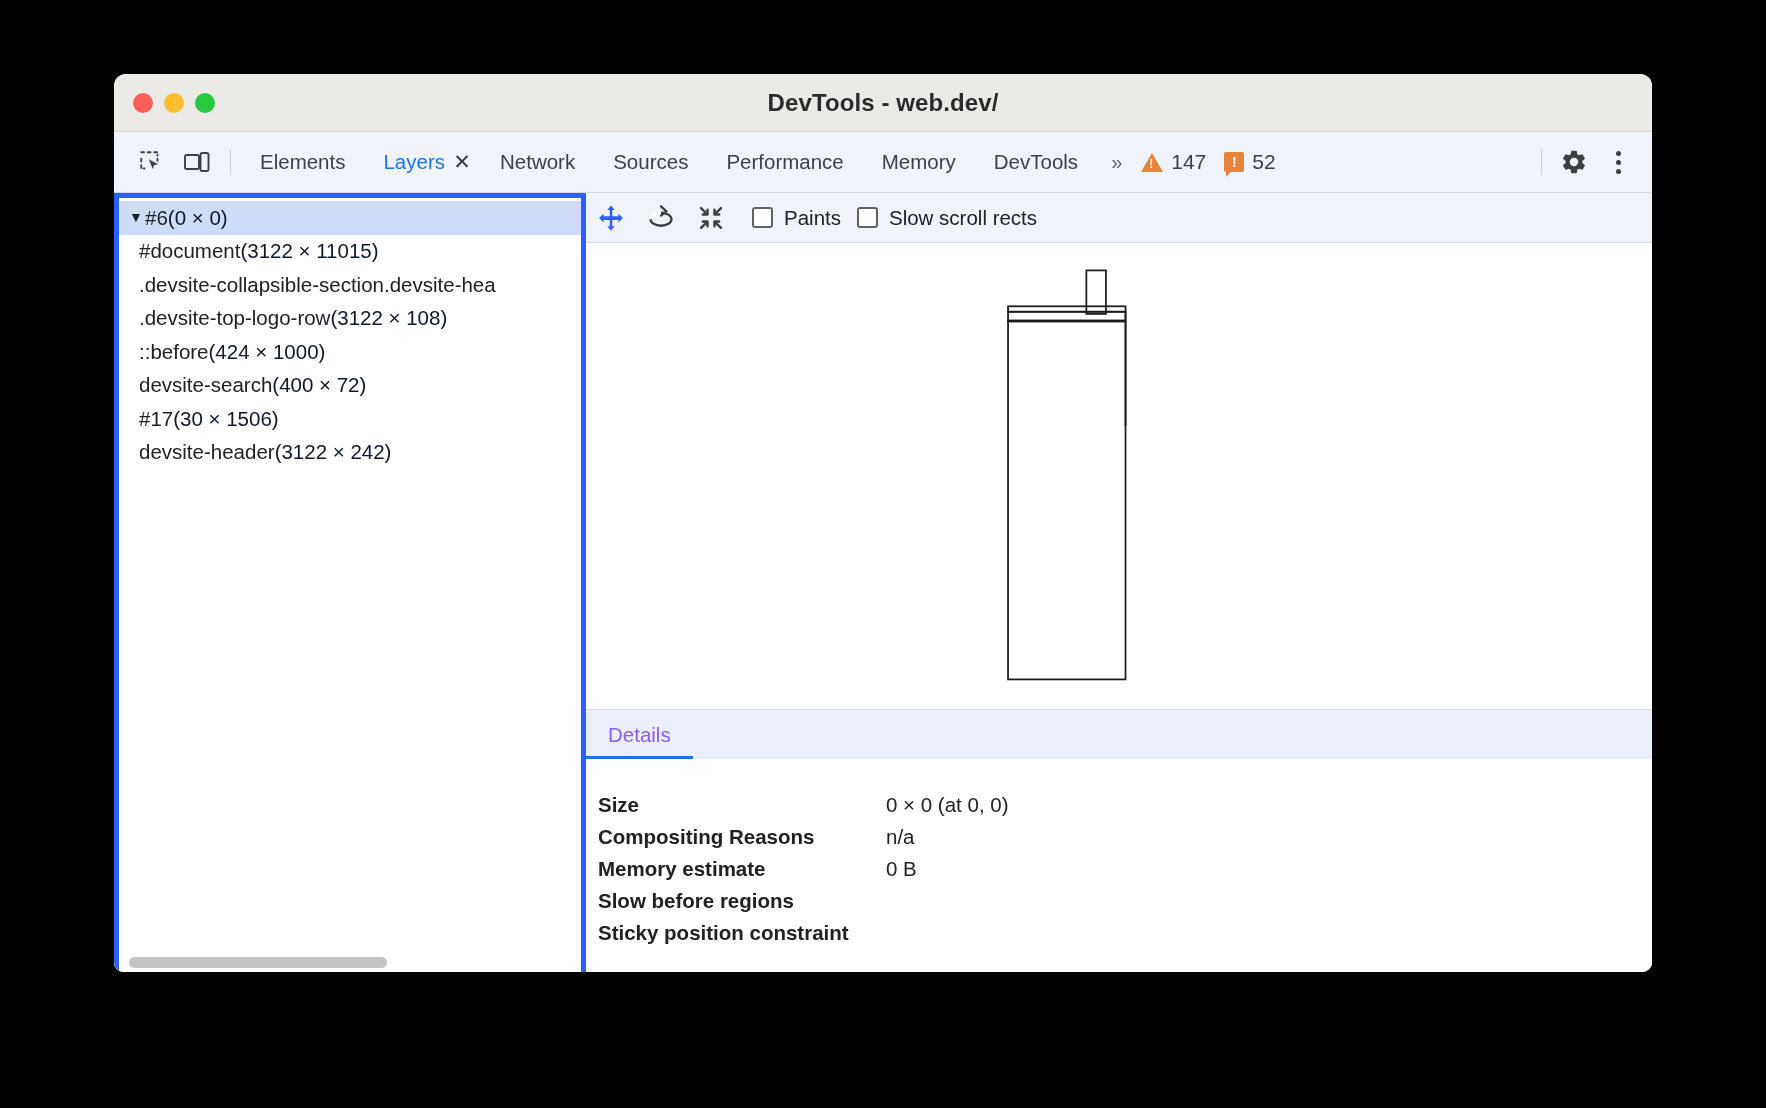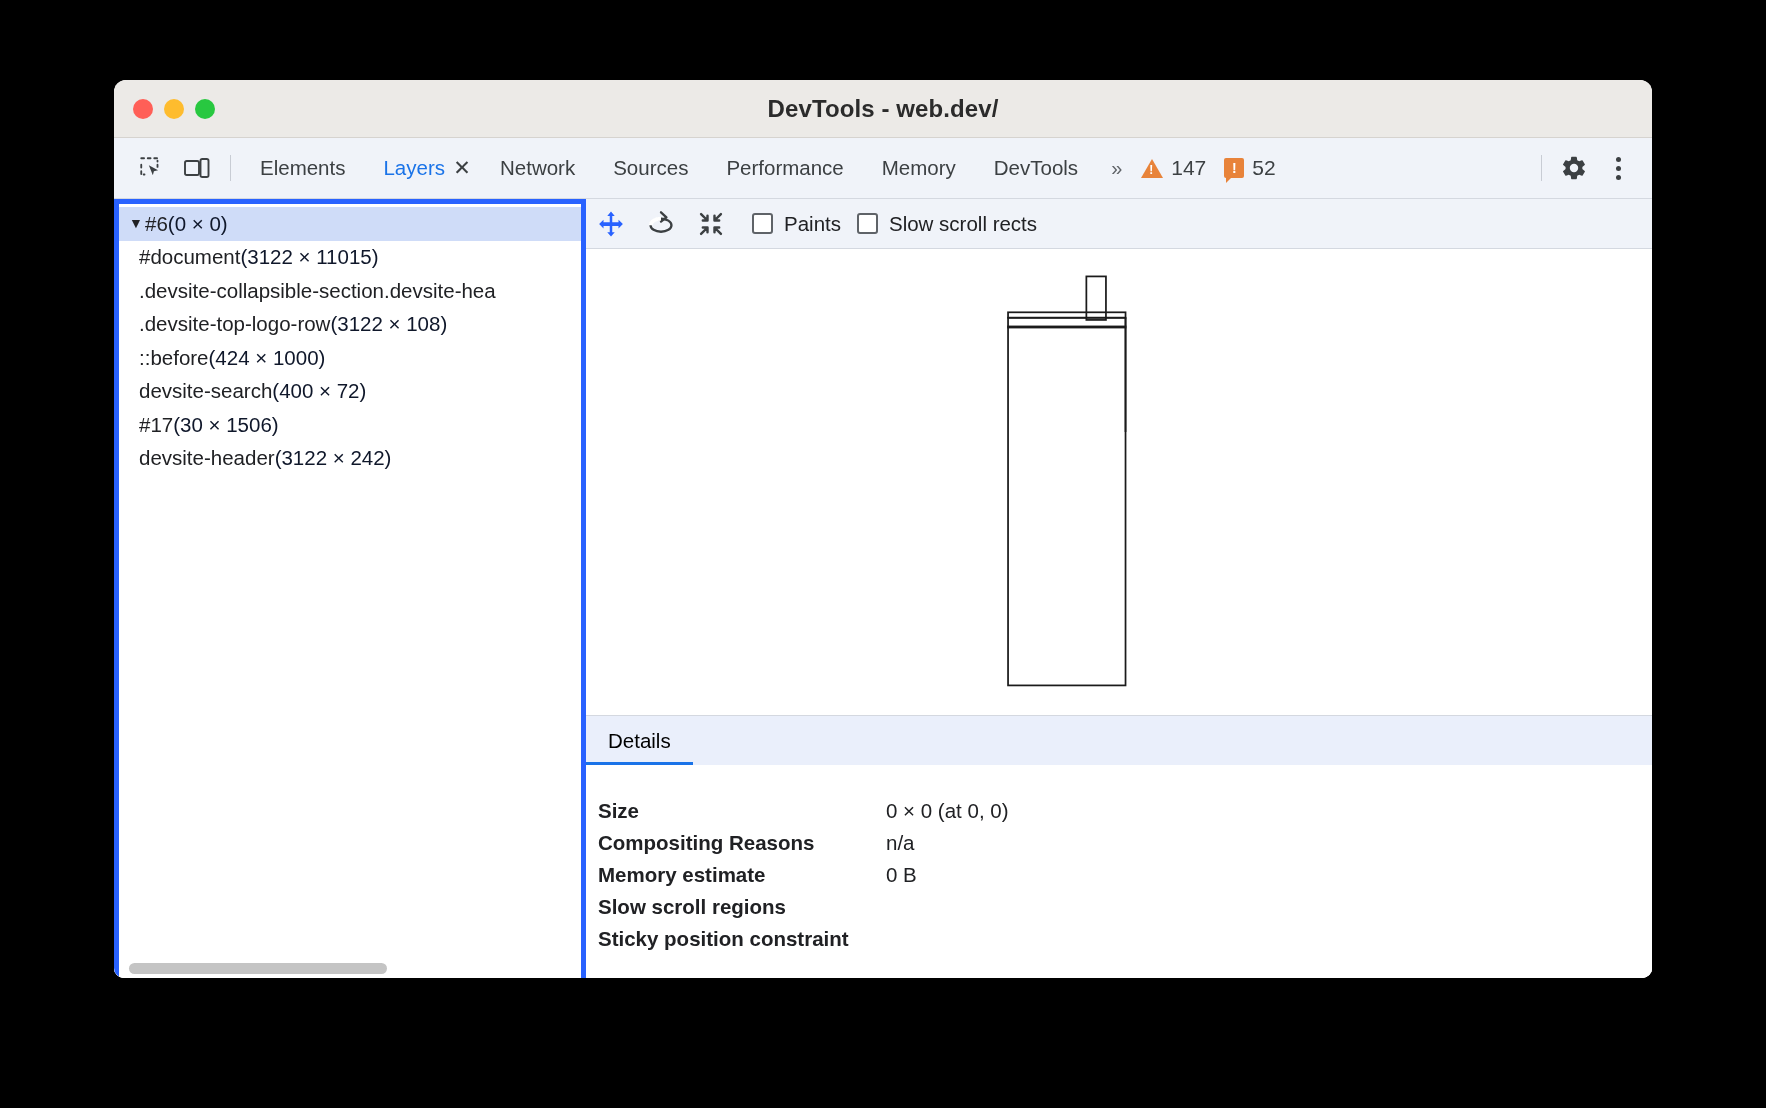--- a/index.html
+++ b/index.html
@@ -8,21 +8,21 @@
     background: #000;
     font-family: "Liberation Sans", sans-serif;
     overflow: hidden;
   }
 
   #root { position: relative; width: 1766px; height: 1108px; background: #000; }
 
   
   .window {
     position: absolute;
-    left: 114px; top: 80px;
+    left: 114px; top: 74px;
     width: 1538px; height: 898px;
     background: #ffffff;
     border-radius: 12px 12px 10px 10px;
     overflow: hidden;
     box-shadow: 0 10px 40px rgba(0,0,0,0.5);
   }
 
   
   .titlebar {
     position: relative;
@@ -236,21 +236,21 @@
   
   .details-tabbar {
     height: 50px;
     background: #eaeffb;
     border-top: 1px solid #d4d8e0;
     display: flex;
     align-items: flex-end;
   }
   .details-tab {
     font-size: 20.5px;
-    color: #000000;
+    color: #8b5cf6;
     padding: 0 22px 11px 22px;
     border-bottom: 3px solid #1a73e8;
     line-height: 1;
   }
   .details-body {
     background: #ffffff;
     padding: 30px 0 0 0;
     flex: none;
     height: 222px;
   }
@@ -454,21 +454,21 @@
           </div>
           <div class="drow">
             <span class="dkey">Compositing Reasons</span>
             <span class="dval">n/a</span>
           </div>
           <div class="drow">
             <span class="dkey">Memory estimate</span>
             <span class="dval">0 B</span>
           </div>
           <div class="drow">
-            <span class="dkey">Slow scroll regions</span>
+            <span class="dkey">Slow before regions</span>
             <span class="dval"></span>
           </div>
           <div class="drow">
             <span class="dkey">Sticky position constraint</span>
             <span class="dval"></span>
           </div>
         </div>
 
       </div>
     </div>

